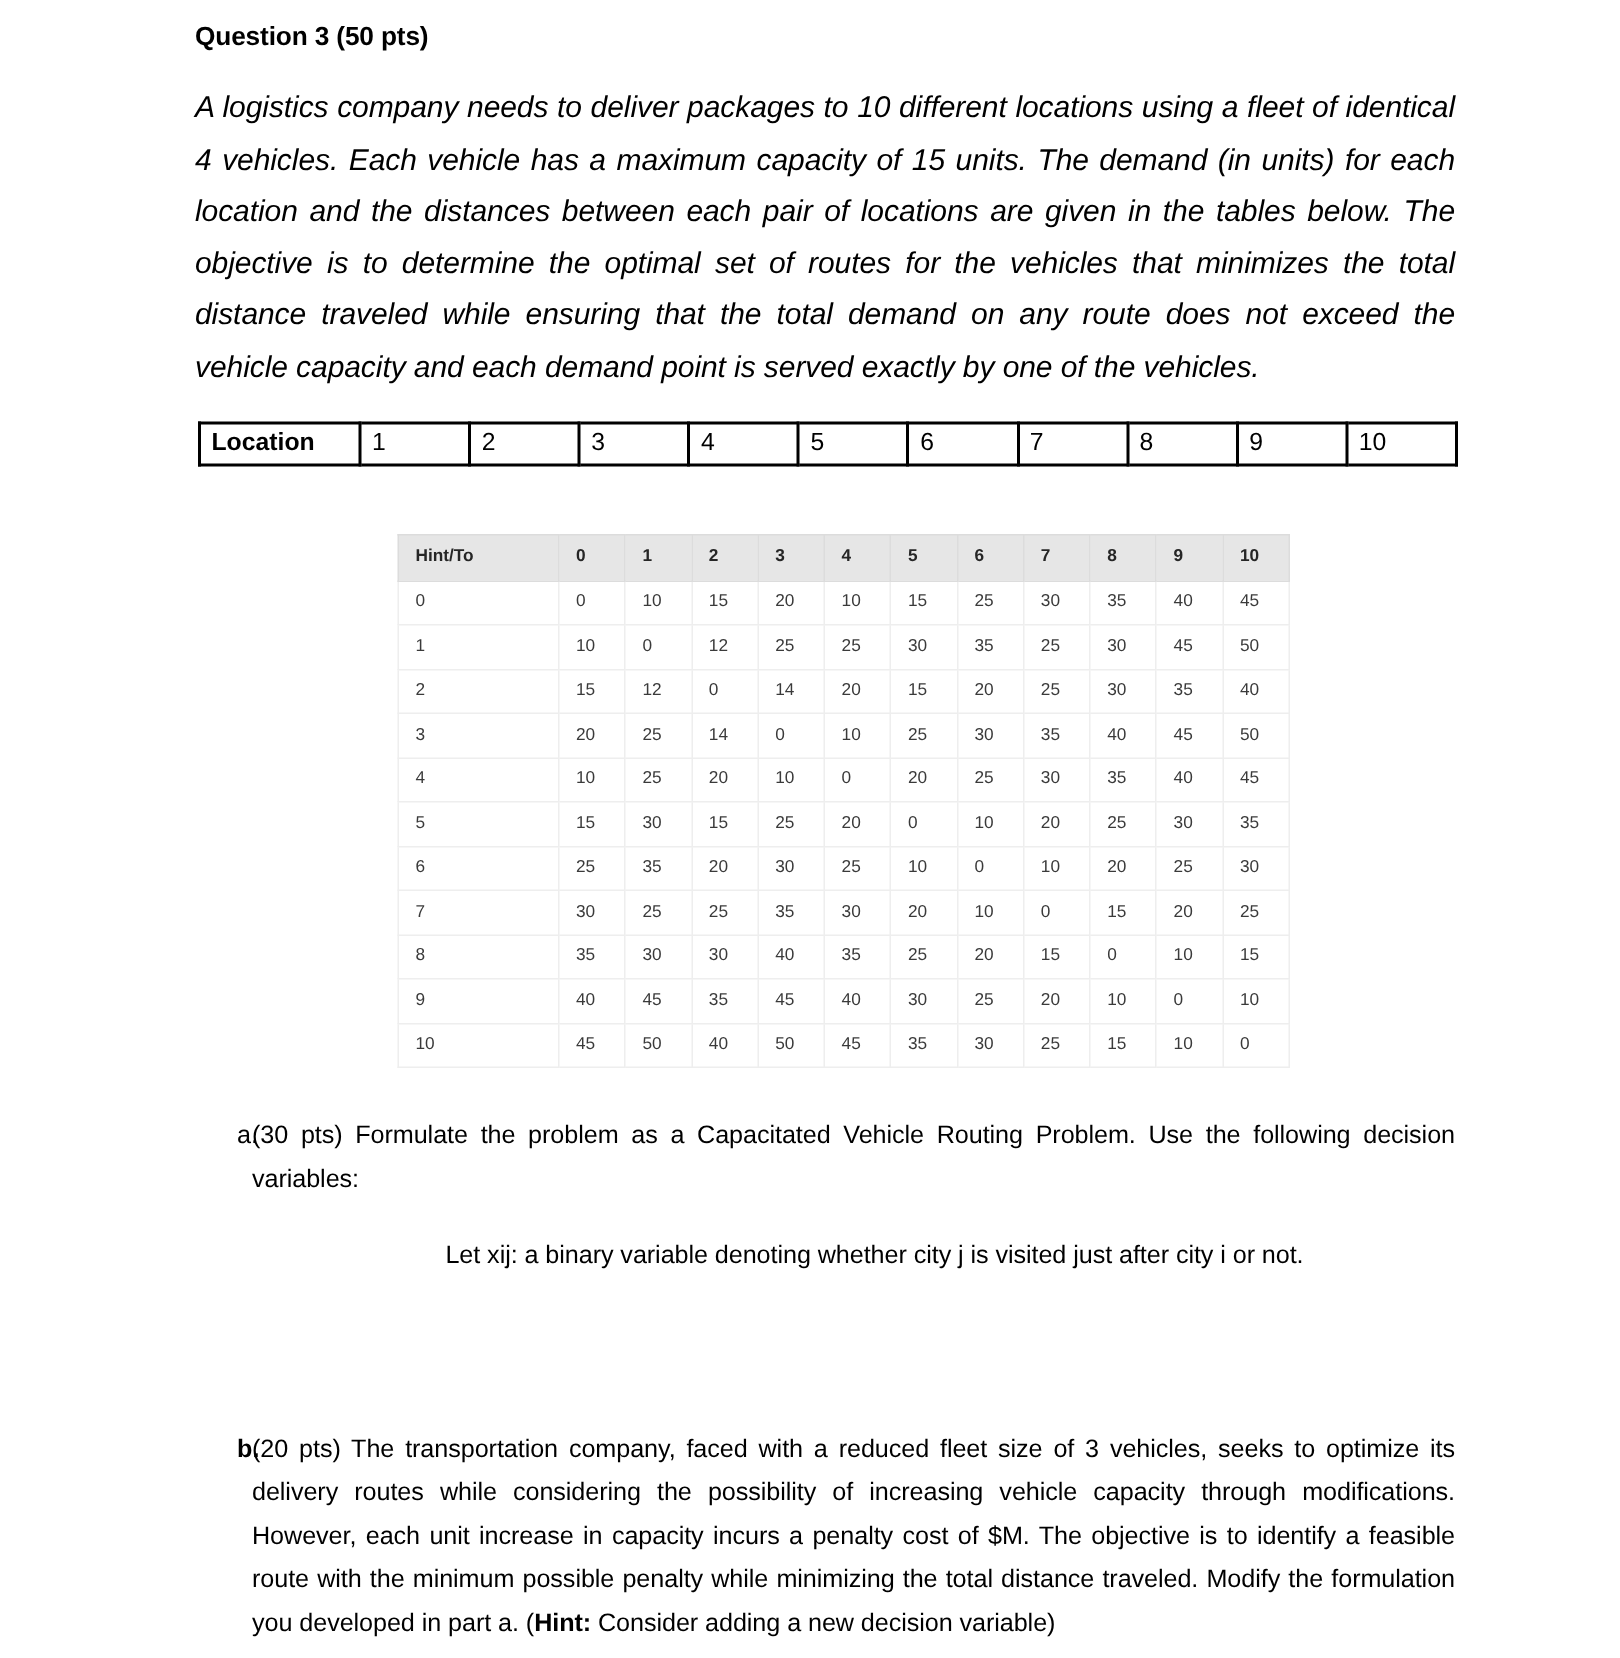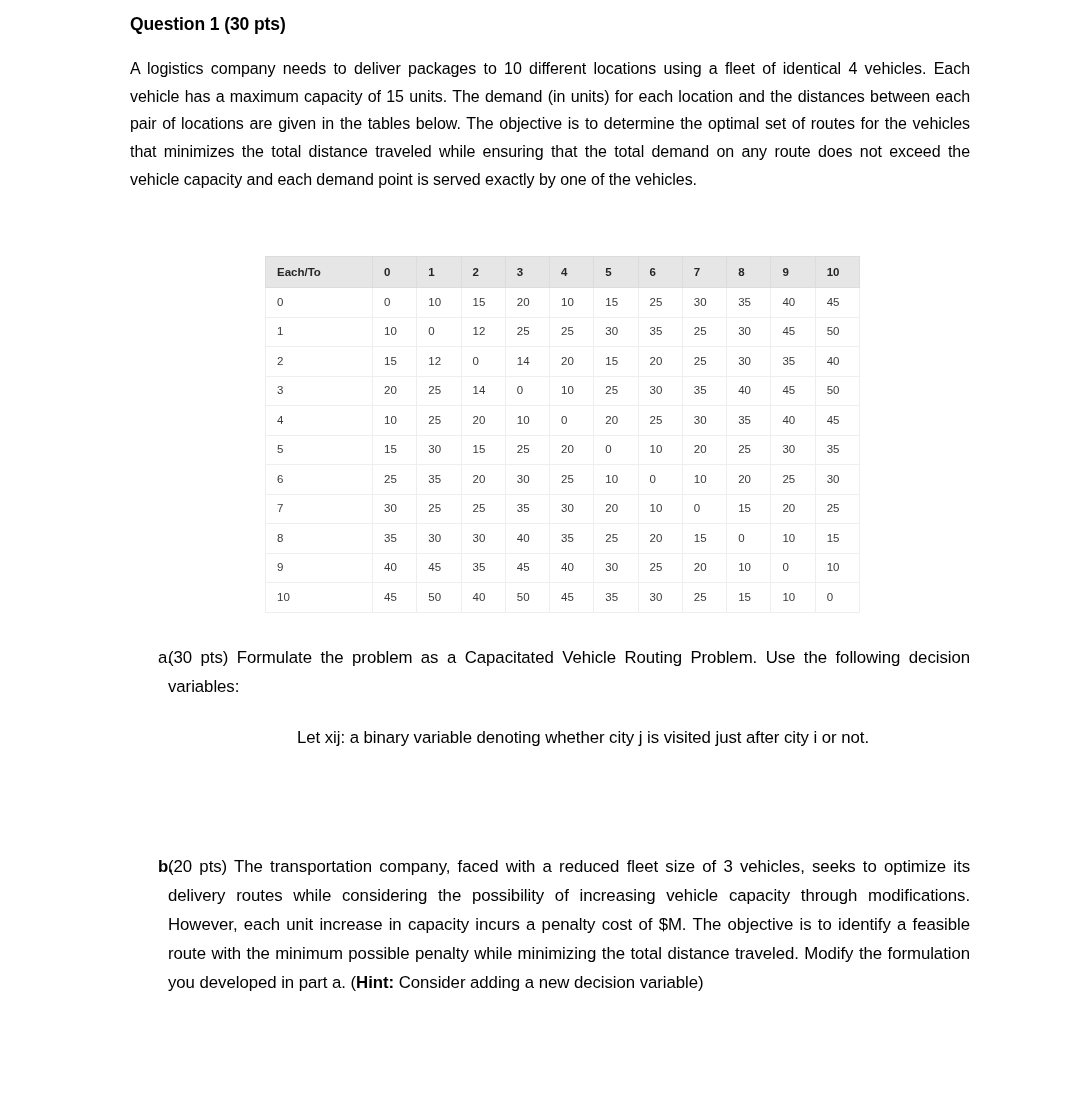--- a/index.html
+++ b/index.html
@@ -26,26 +26,27 @@
   .q-title {
     font-size: 17.5px;
     font-weight: bold;
     letter-spacing: -0.1px;
     margin: 0 0 20px 0;
     line-height: 1.2;
   }
 
   
   .body-par {
-    font-size: 16px;
+    font-size: 20px;
     line-height: 1.73;
     text-align: justify;
     text-justify: inter-word;
     margin: 0 0 18px 0;
     letter-spacing: -0.05px;
+    font-style: italic;
   }
 
   
   .demand-wrap {
     margin: 0 0 0 2px;
   }
   table.demand {
     border-collapse: collapse;
     width: 840px;
     table-layout: fixed;
@@ -142,36 +143,49 @@
   .spacer-22 { height: 22px; }
   .spacer-78 { height: 78px; }
   .item-a-wrap { margin-top: 30px; }
   b.hint { font-weight: bold; }
 </style>
 </head>
 <body>
 
 <div class="page">
 
-  <h1 class="q-title">Question 1 (30 pts)</h1>
+  <h1 class="q-title">Question 3 (50 pts)</h1>
 
   <p class="body-par">A logistics company needs to deliver packages to 10 different locations using a fleet of identical 4 vehicles. Each vehicle has a maximum capacity of 15 units. The demand (in units) for each location and the distances between each pair of locations are given in the tables below. The objective is to determine the optimal set of routes for the vehicles that minimizes the total distance traveled while ensuring that the total demand on any route does not exceed the vehicle capacity and each demand point is served exactly by one of the vehicles.</p>
 
   <div class="demand-wrap">
     <table class="demand">
       <tbody>
+        <tr>
+          <td class="rowhead">Location</td>
+          <td>1</td>
+          <td>2</td>
+          <td>3</td>
+          <td>4</td>
+          <td>5</td>
+          <td>6</td>
+          <td>7</td>
+          <td>8</td>
+          <td>9</td>
+          <td>10</td>
+        </tr>
       </tbody>
     </table>
   </div>
 
   <div class="dist-wrap">
     <table class="dist">
       <thead>
         <tr>
-          <th class="corner">Each/To</th>
+          <th class="corner">Hint/To</th>
           <th>0</th>
           <th>1</th>
           <th>2</th>
           <th>3</th>
           <th>4</th>
           <th>5</th>
           <th>6</th>
           <th>7</th>
           <th>8</th>
           <th>9</th>

